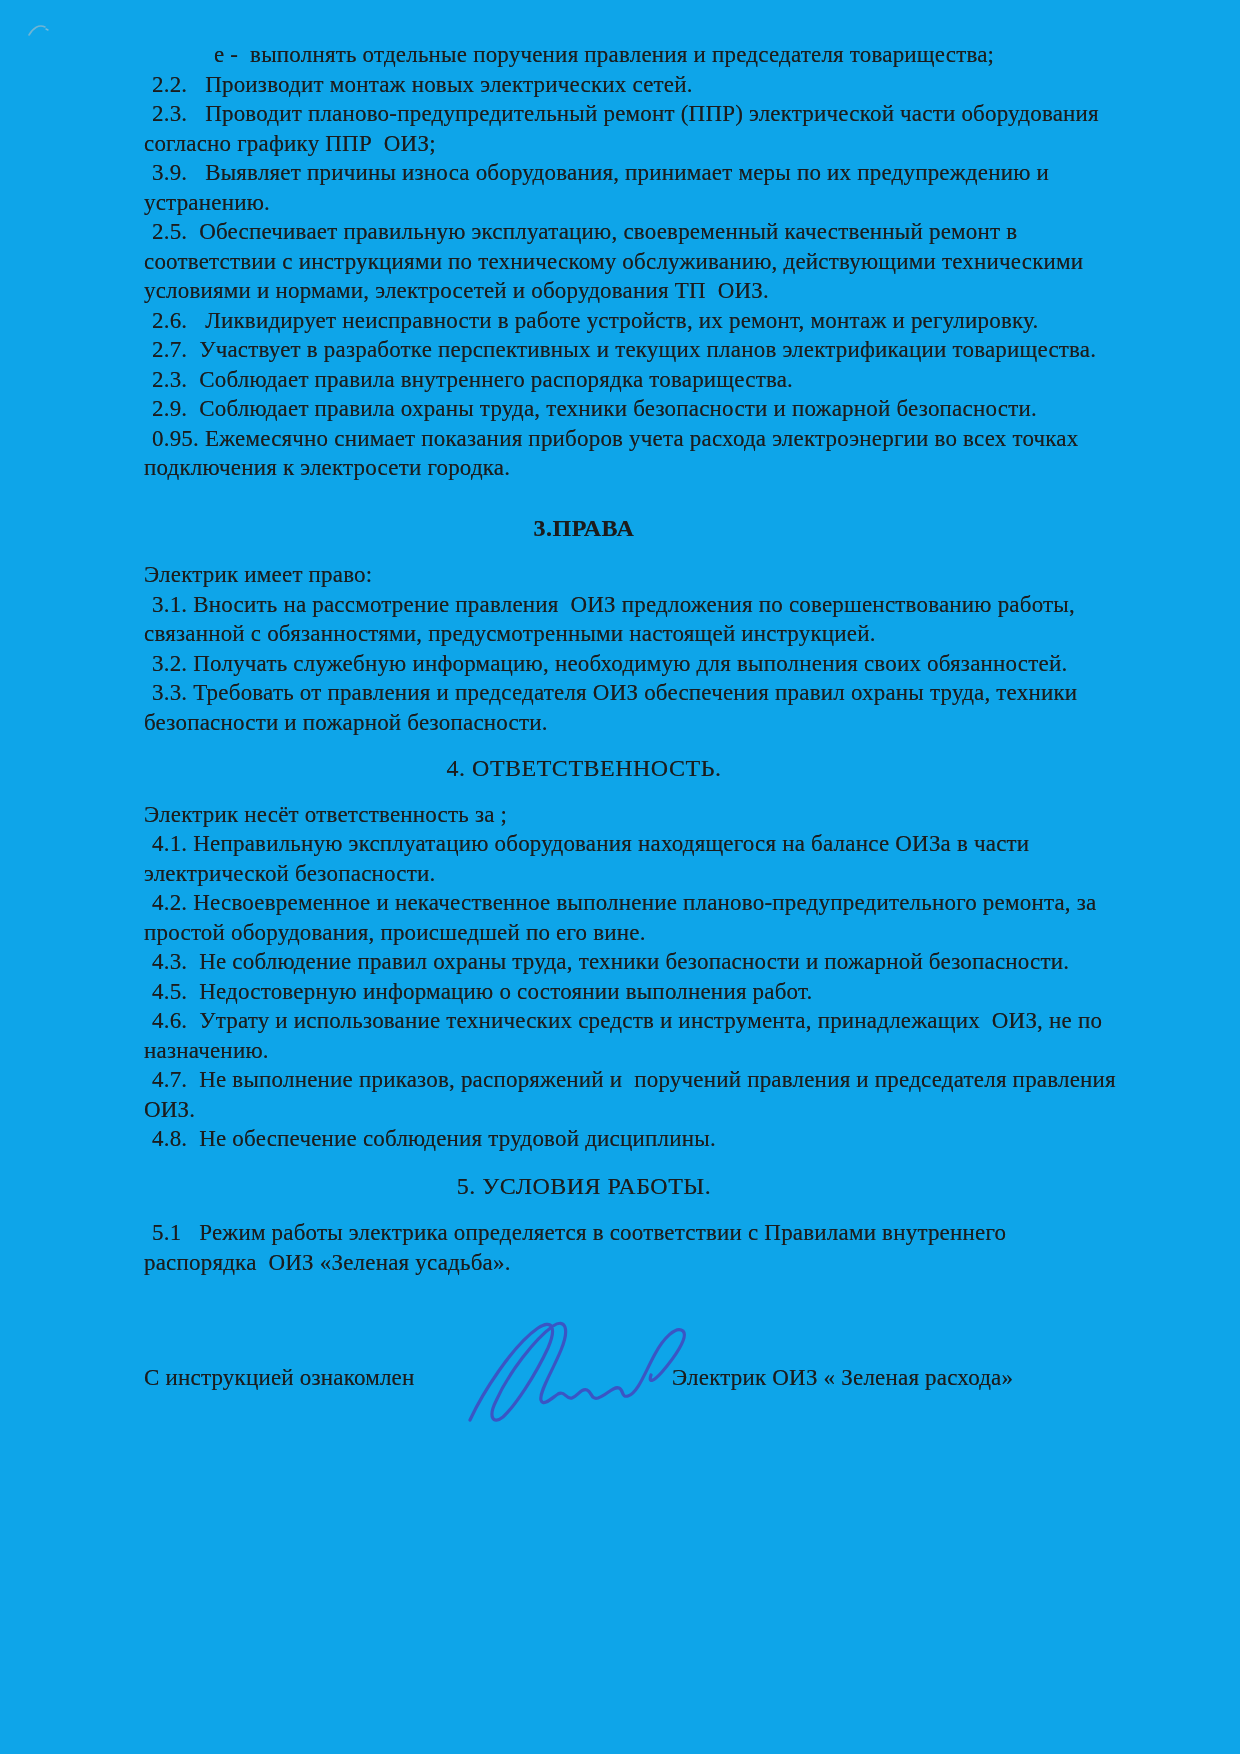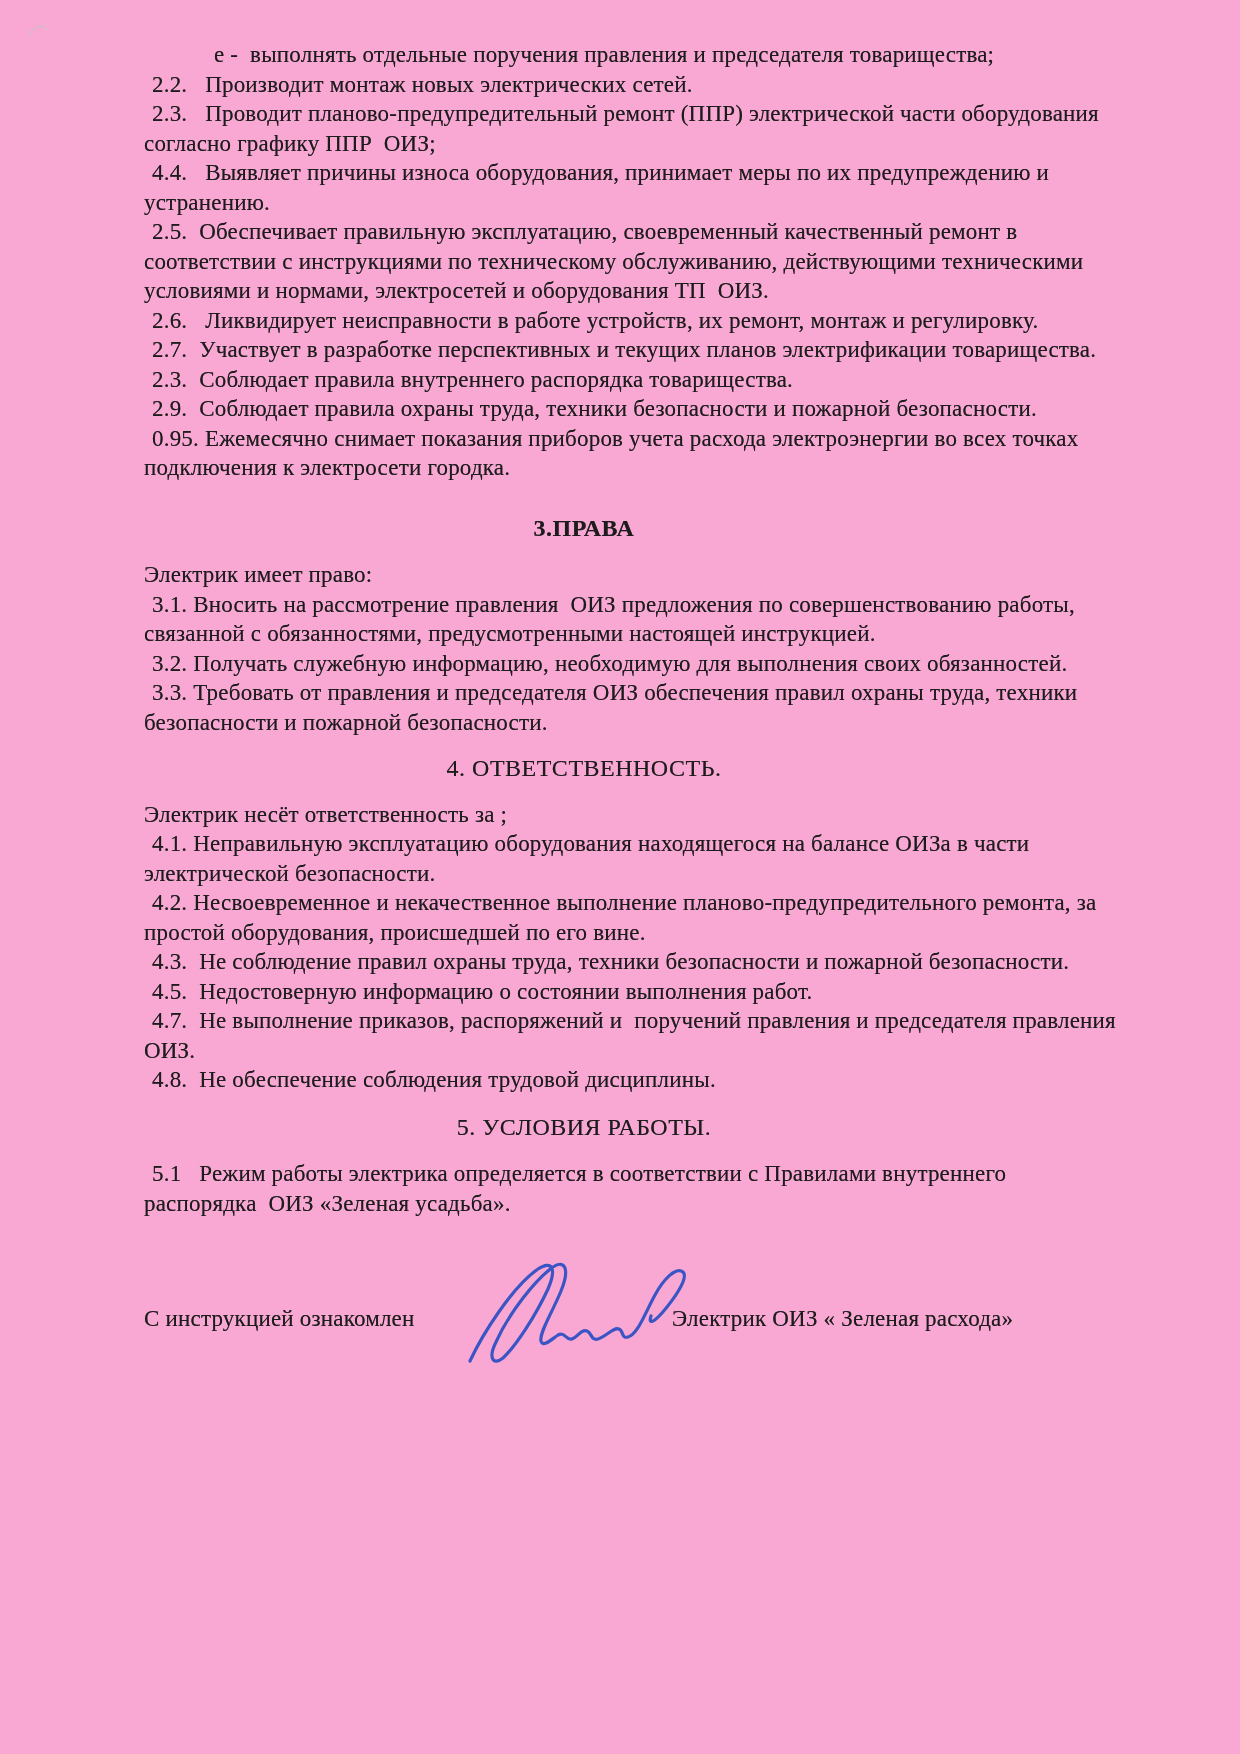--- a/index.html
+++ b/index.html
@@ -4,21 +4,21 @@
 <style>
   html, body {
     margin: 0;
     padding: 0;
     background: #ffffff;
   }
   .page {
     position: relative;
     width: 1240px;
     height: 1754px;
-    background: #f9a8d4;
+    background: #0ea5e9;
     overflow: hidden;
     font-family: "Liberation Serif", "DejaVu Serif", serif;
     color: #1c1c1c;
     text-shadow: 0 0 0.6px rgba(20,20,20,0.55);
   }
   .content {
     position: absolute;
     left: 144px;
     top: 40px;
     width: 980px;
@@ -88,21 +88,21 @@
     <path d="M3,15 C7,8 13,4 19,7" stroke="#c2c2c2" stroke-width="1.6" fill="none" stroke-linecap="round"></path>
     <path d="M20,9 l2,1" stroke="#cccccc" stroke-width="1.4" fill="none" stroke-linecap="round"></path>
   </svg>
 
   <div class="content">
 
     <p class="intro-line">е -  выполнять отдельные поручения правления и председателя товарищества;</p>
 
     <p class="item">2.2.   Производит монтаж новых электрических сетей.</p>
     <p class="item">2.3.   Проводит планово-предупредительный ремонт (ППР) электрической части оборудования согласно графику ППР  ОИЗ;</p>
-    <p class="item">4.4.   Выявляет причины износа оборудования, принимает меры по их предупреждению и устранению.</p>
+    <p class="item">3.9.   Выявляет причины износа оборудования, принимает меры по их предупреждению и устранению.</p>
     <p class="item">2.5.  Обеспечивает правильную эксплуатацию, своевременный качественный ремонт в соответствии с инструкциями по техническому обслуживанию, действующими техническими условиями и нормами, электросетей и оборудования ТП  ОИЗ.</p>
     <p class="item">2.6.   Ликвидирует неисправности в работе устройств, их ремонт, монтаж и регулировку.</p>
     <p class="item">2.7.  Участвует в разработке перспективных и текущих планов электрификации товарищества.</p>
     <p class="item">2.3.  Соблюдает правила внутреннего распорядка товарищества.</p>
     <p class="item">2.9.  Соблюдает правила охраны труда, техники безопасности и пожарной безопасности.</p>
     <p class="item">0.95. Ежемесячно снимает показания приборов учета расхода электроэнергии во всех точках подключения к электросети городка.</p>
 
     <h2 class="section-heading heading-3">3.ПРАВА</h2>
 
     <p>Электрик имеет право:</p>
@@ -110,20 +110,21 @@
     <p class="item">3.2. Получать служебную информацию, необходимую для выполнения своих обязанностей.</p>
     <p class="item">3.3. Требовать от правления и председателя ОИЗ обеспечения правил охраны труда, техники безопасности и пожарной безопасности.</p>
 
     <h2 class="section-heading heading-4">4. ОТВЕТСТВЕННОСТЬ.</h2>
 
     <p>Электрик несёт ответственность за ;</p>
     <p class="item">4.1. Неправильную эксплуатацию оборудования находящегося на балансе ОИЗа в части электрической безопасности.</p>
     <p class="item">4.2. Несвоевременное и некачественное выполнение планово-предупредительного ремонта, за простой оборудования, происшедшей по его вине.</p>
     <p class="item">4.3.  Не соблюдение правил охраны труда, техники безопасности и пожарной безопасности.</p>
     <p class="item">4.5.  Недостоверную информацию о состоянии выполнения работ.</p>
+    <p class="item">4.6.  Утрату и использование технических средств и инструмента, принадлежащих  ОИЗ, не по назначению.</p>
     <p class="item">4.7.  Не выполнение приказов, распоряжений и  поручений правления и председателя правления  ОИЗ.</p>
     <p class="item">4.8.  Не обеспечение соблюдения трудовой дисциплины.</p>
 
     <h2 class="section-heading heading-5">5. УСЛОВИЯ РАБОТЫ.</h2>
 
     <p class="item">5.1   Режим работы электрика определяется в соответствии с Правилами внутреннего распорядка  ОИЗ «Зеленая усадьба».</p>
 
     <div class="sig-row">
       <span class="sig-left-label">С инструкцией ознакомлен</span>
 

